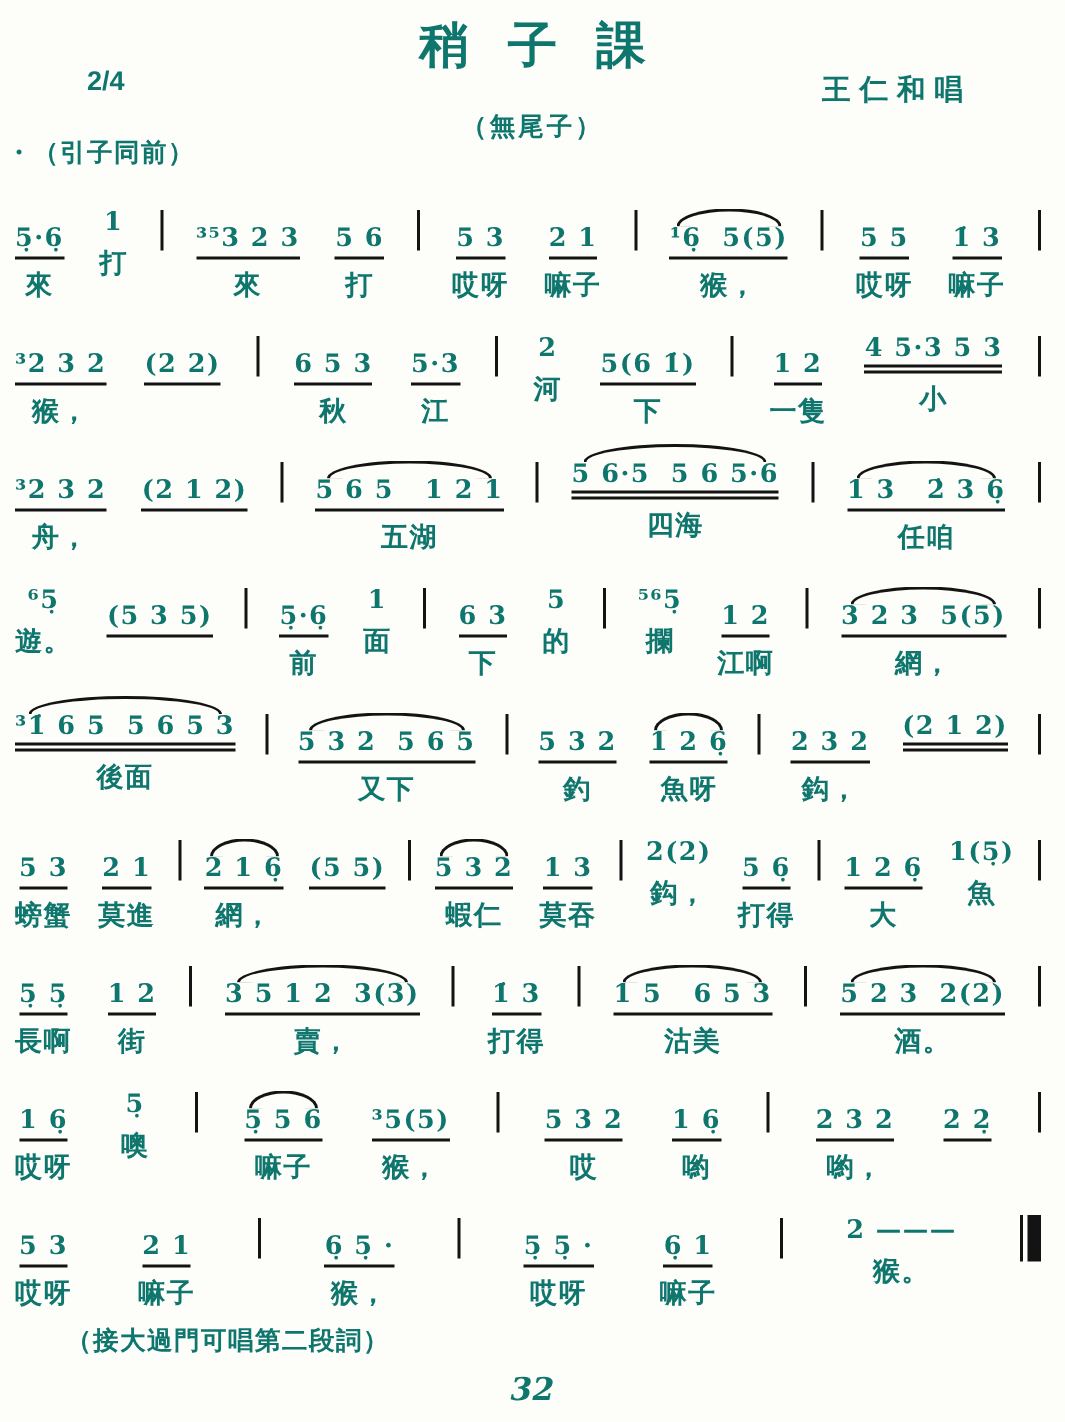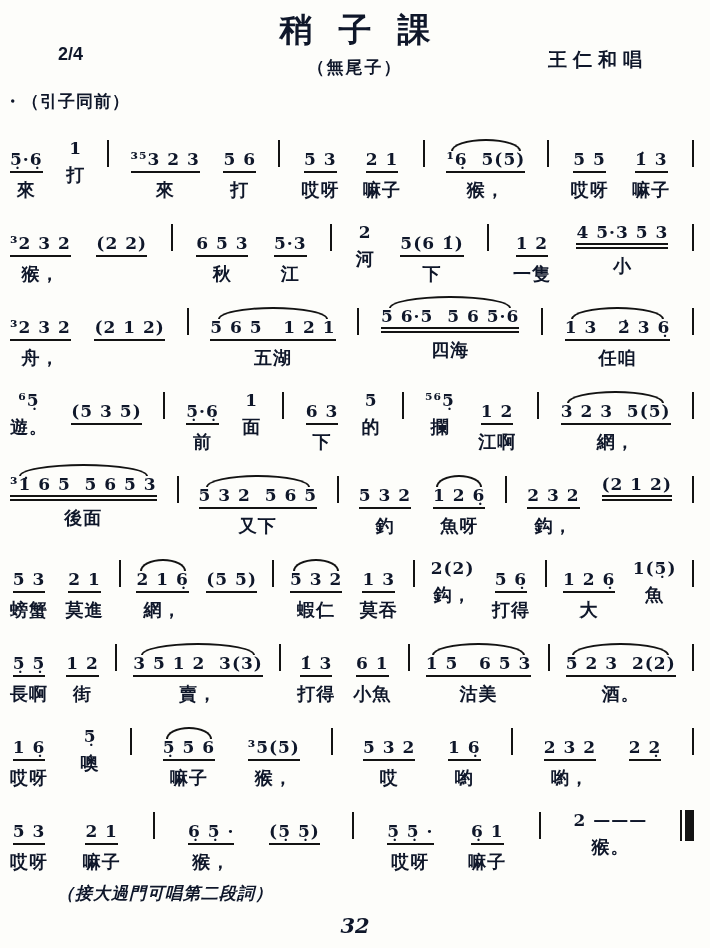--- a/index.html
+++ b/index.html
@@ -1,31 +1,31 @@
 <!DOCTYPE html>
 <html><head>
 <meta charset="utf-8">
 <style>
   html,body{margin:0;padding:0;background:#e8e8e4;}
   .page{
-    width:710px;height:948px;margin:0 auto;background:#fdfdfa;color:#0f172a;
+    width:710px;height:948px;margin:0 auto;background:#fdfdfa;color:#0f766e;
     position:relative;overflow:hidden;
     font-family:"DejaVu Sans", sans-serif;
   }
   
   .header{position:relative;height:116px;}
   .title{
     text-align:center;font-size:33px;font-weight:bold;letter-spacing:26px;text-indent:26px;
     padding-top:8px;font-family:"DejaVu Sans", sans-serif;
   }
   .timesig{
     position:absolute;left:58px;top:44px;font-size:18px;font-weight:bold;
     font-family:Liberation Sans, sans-serif;
   }
-  .subtitle{text-align:center;font-size:17px;font-weight:bold;margin-top:3px;letter-spacing:2px;}
+  .subtitle{text-align:center;font-size:17px;font-weight:bold;margin-top:20px;letter-spacing:2px;}
   .singer{position:absolute;right:62px;top:47px;font-size:19px;font-weight:bold;letter-spacing:6px;}
   .intro{position:absolute;left:4px;top:90px;font-size:17px;font-weight:bold;letter-spacing:1px;}
   
   .score{padding:10px 16px 0 8px;}
   .system{
     display:flex;align-items:flex-start;justify-content:space-between;
     margin-bottom:24px;height:60px;
   }
   .cell{display:flex;flex-direction:column;align-items:center;padding:0 2px;min-width:10px;}
   .notes{
@@ -41,21 +41,21 @@
   }
   .lyr{
     font-size:18px;font-weight:bold;white-space:pre;margin-top:5px;letter-spacing:1px;
     min-height:22px;
   }
   .bar{width:2px;height:27px;background:#131313;margin-top:14px;flex:none;}
   .endbar{display:flex;gap:3px;margin-top:12px;flex:none;}
   .endbar .thin{width:2px;height:31px;background:#131313;}
   .endbar .thick{width:9px;height:31px;background:#131313;}
   
-  .footnote{margin:2px 0 0 57px;font-size:17px;font-weight:bold;letter-spacing:1px;font-style:italic;}
+  .footnote{margin:2px 0 0 44px;font-size:17px;font-weight:bold;letter-spacing:1px;}
   .pageno{
     text-align:center;font-size:21px;font-weight:bold;font-style:italic;margin-top:8px;
     font-family:"DejaVu Serif", serif;
   }
 </style>
 </head>
 <body>
 
 <div class="page">
   <div class="header">
@@ -306,24 +306,20 @@
         <div class="bar"></div>
         <div class="cell">
           <div class="notes u1 slur">3 5 1 2  3(3)</div>
           <div class="lyr">賣，</div>
         </div>
         <div class="bar"></div>
         <div class="cell">
           <div class="notes u1">1̇ 3</div>
           <div class="lyr">打得</div>
         </div>
-        <div class="cell">
-          <div class="notes u1">6 1</div>
-          <div class="lyr">小魚</div>
-        </div>
         <div class="bar"></div>
         <div class="cell">
           <div class="notes u1 slur">1 5   6 5 3</div>
           <div class="lyr">沽美</div>
         </div>
         <div class="bar"></div>
         <div class="cell">
           <div class="notes u1 slur">5 2 3  2(2)</div>
           <div class="lyr">酒。</div>
         </div>
@@ -373,24 +369,20 @@
           <div class="lyr">哎呀</div>
         </div>
         <div class="cell">
           <div class="notes u1">2 1</div>
           <div class="lyr">嘛子</div>
         </div>
         <div class="bar"></div>
         <div class="cell">
           <div class="notes u1">6̣ 5̣ ·</div>
           <div class="lyr">猴，</div>
-        </div>
-        <div class="cell">
-          <div class="notes u1">(5̣ 5̣)</div>
-          <div class="lyr"></div>
         </div>
         <div class="bar"></div>
         <div class="cell">
           <div class="notes u1">5̣ 5̣ ·</div>
           <div class="lyr">哎呀</div>
         </div>
         <div class="cell">
           <div class="notes u1">6̣ 1</div>
           <div class="lyr">嘛子</div>
         </div>

